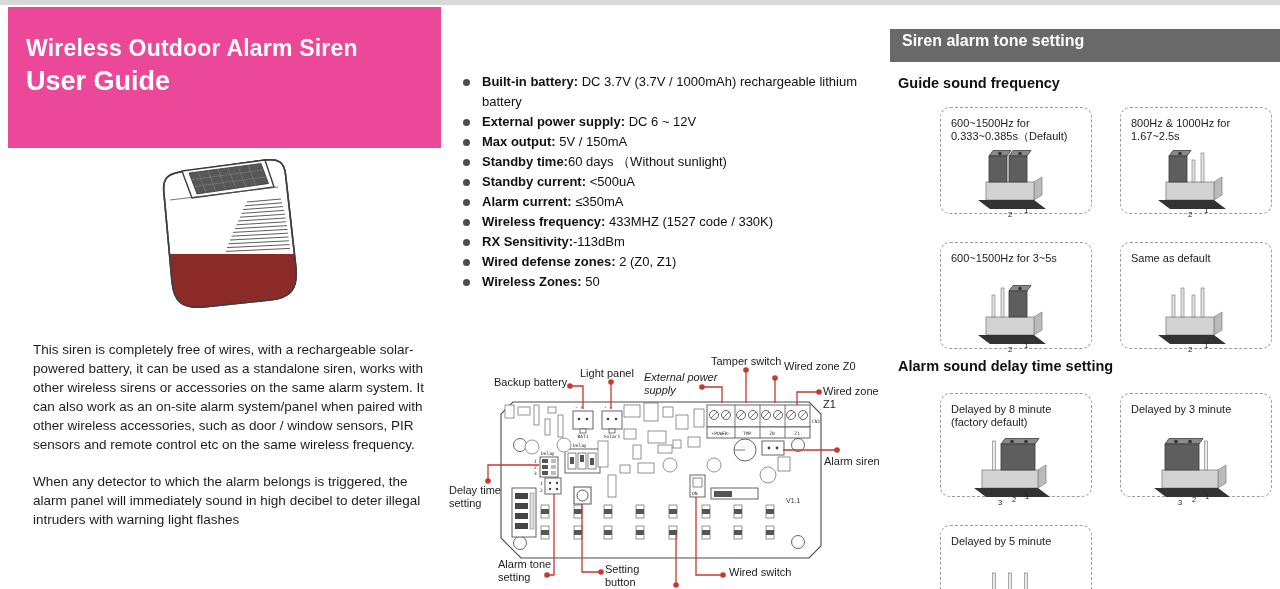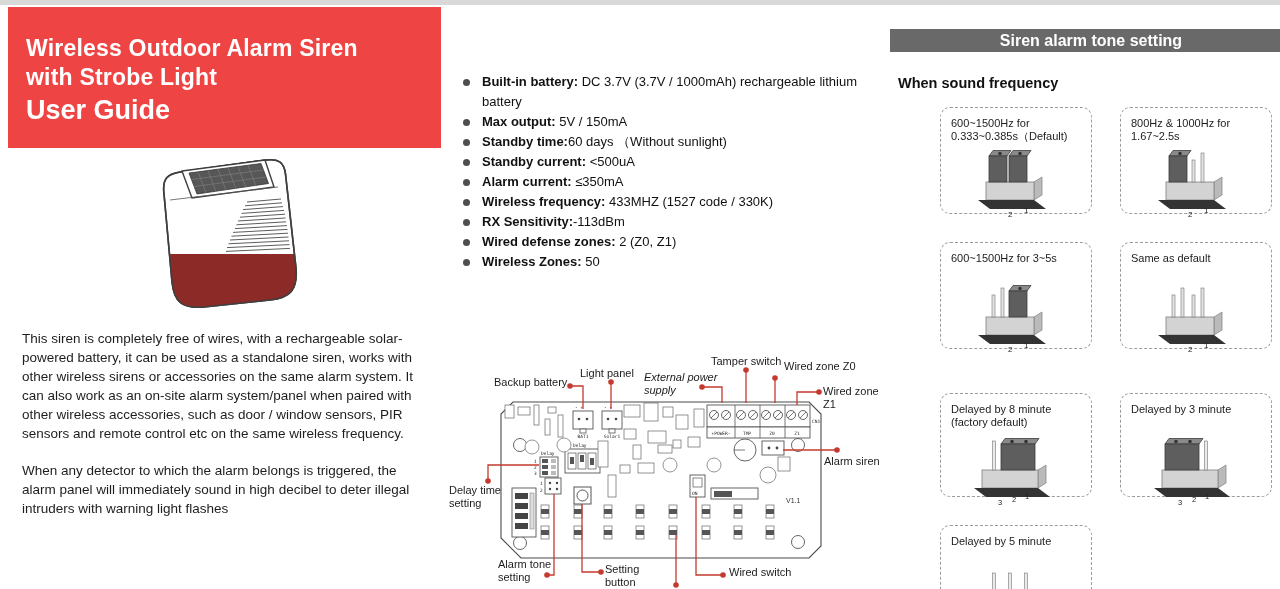--- a/index.html
+++ b/index.html
@@ -1,33 +1,33 @@
 <!DOCTYPE html>
 <html><head>
 <meta charset="utf-8">
 <style>
   html,body{margin:0;padding:0;}
   .page{position:relative;width:1280px;height:589px;overflow:hidden;background:#ffffff;
         font-family:"Liberation Sans",sans-serif;color:#1c1c1c;}
   .top-strip{position:absolute;left:0;top:0;width:1280px;height:5px;background:#d9d9d9;}
 
   
-  .title-box{position:absolute;left:8px;top:7px;width:433px;height:141px;background:#ef4444;
+  .title-box{position:absolute;left:8px;top:7px;width:433px;height:141px;background:#ec4899;
              color:#fff;box-sizing:border-box;padding:27px 10px 0 18px;}
   .title-l1{font-size:23px;font-weight:bold;line-height:29px;letter-spacing:.2px;}
   .title-l3{font-size:27px;font-weight:bold;line-height:34px;margin-top:1px;}
   .siren-wrap{position:absolute;left:118px;top:150px;width:225px;height:168px;}
-  .intro-p{position:absolute;left:22px;width:400px;margin:0;font-size:13.5px;line-height:19px;color:#1d1d1d;}
+  .intro-p{position:absolute;left:22px;width:400px;margin:11px;font-size:13.5px;line-height:19px;color:#1d1d1d;}
   #para1{top:329px;}
   #para2{top:461px;}
 
   
   .bar{position:absolute;background:#696969;color:#fff;font-weight:bold;box-sizing:border-box;}
   .bar-mid{left:0;width:436px;height:25px;font-size:17px;line-height:25px;padding-left:14px;}
-  .bar-right{left:0;width:390px;height:23px;font-size:16px;line-height:23px;padding-left:12px;text-align:center;}
+  .bar-right{left:0;width:390px;height:33px;font-size:16px;line-height:23px;padding-left:12px;}
 
   
   .col-mid{position:absolute;left:448px;top:0;width:436px;height:589px;}
   #spec-bar{top:30px;}
   #spec-list{position:absolute;left:12px;top:72px;width:400px;}
   .spec-item{position:relative;padding-left:22px;font-size:13px;line-height:20px;color:#111;}
   .spec-item::before{content:"";position:absolute;left:3px;top:7px;width:7px;height:7px;border-radius:50%;
                      background:#4d4d4d;}
   #pcb-bar{top:316px;}
   .pcb-wrap{position:absolute;left:0;top:345px;width:436px;height:244px;}
@@ -64,21 +64,20 @@
   .pcbt{font-size:4.5px;fill:#222;font-family:"DejaVu Sans Mono",monospace;}
 </style>
 </head>
 <body>
 
 <div class="page">
   <div class="top-strip"></div>
 
   <div class="title-box">
     <div class="title-l1">Wireless Outdoor Alarm Siren</div>
-    <div class="title-l1">with Strobe Light</div>
     <div class="title-l3">User Guide</div>
   </div>
 
   <div class="siren-wrap">
     <svg width="225" height="168" viewBox="0 0 225 168">
       <defs>
         <clipPath id="sirenClip">
           <path d="M62,22 L148,10 C160,8.5 166,12 167.5,24 L178,118 C180,140 172,148 152,150 L86,157 C64,159 56,152 54,132 L46,44 C44,28 50,24 62,22 Z"></path>
         </clipPath>
       </defs>
@@ -116,20 +115,21 @@
       </g>
     </svg>
   </div>
 
   <p class="intro-p" id="para1">This siren is completely free of wires, with a rechargeable solar-powered battery, it can be used as a standalone siren, works with other wireless sirens or accessories on the same alarm system. It can also work as an on-site alarm system/panel when paired with other wireless accessories, such as door / window sensors, PIR sensors and remote control etc on the same wireless frequency.</p>
   <p class="intro-p" id="para2">When any detector to which the alarm belongs is triggered, the alarm panel will immediately sound in high decibel to deter illegal intruders with warning light flashes</p>
 
   <div class="col-mid">
     <div id="spec-list">
         <div class="spec-item"><b>Built-in battery:</b> DC 3.7V (3.7V / 1000mAh) rechargeable lithium battery</div>
+        <div class="spec-item"><b>External power supply:</b> DC 6 ~ 12V</div>
         <div class="spec-item"><b>Max output:</b> 5V / 150mA</div>
         <div class="spec-item"><b>Standby time:</b>60 days （Without sunlight)</div>
         <div class="spec-item"><b>Standby current:</b> &lt;500uA</div>
         <div class="spec-item"><b>Alarm current:</b> ≤350mA</div>
         <div class="spec-item"><b>Wireless frequency:</b> 433MHZ (1527 code / 330K)</div>
         <div class="spec-item"><b>RX Sensitivity:</b>-113dBm</div>
         <div class="spec-item"><b>Wired defense zones:</b> 2 (Z0, Z1)</div>
         <div class="spec-item"><b>Wireless Zones:</b> 50</div>
       </div>
 
@@ -369,21 +369,21 @@
       <span class="co co-tone">Alarm tone
 setting</span>
       <span class="co co-setting">Setting
 button</span>
       <span class="co co-power">Wired switch</span>
     </div>
   </div>
 
   <div class="col-right">
     <div class="bar bar-right" id="tone-bar">Siren alarm tone setting</div>
-    <h3 class="sub-head" id="freq-head">When sound frequency</h3>
+    <h3 class="sub-head" id="freq-head">Guide sound frequency</h3>
     <div class="opt-grid" id="freq-grid">
         <div class="opt-box">
           <div class="opt-label">600~1500Hz for
 0.333~0.385s（Default)</div>
           <div class="jumper"><svg viewBox="0 0 112 82" width="112" height="82">
               <polygon points="74,44 82,39 82,57 74,62" fill="#b9bab9" stroke="#8a8a8a" stroke-width="0.8"></polygon>
               <rect x="26" y="44" width="48" height="18" fill="#d2d3d2" stroke="#8a8a8a" stroke-width="0.9"></rect>
               <polygon points="18,62 74,62 86,71 30,71" fill="#333333"></polygon>
               <polygon points="29,18 47,18 51,12.5 33,12.5" fill="#8a8a8a" stroke="#3c3c3c" stroke-width="0.8"></polygon>
               <rect x="29" y="18" width="18" height="26" fill="#5e5e5e" stroke="#3c3c3c" stroke-width="0.8"></rect>
@@ -434,20 +434,21 @@
               <polygon points="18,62 74,62 86,71 30,71" fill="#333333"></polygon>
               <rect x="32" y="22" width="3" height="22" fill="#e3e3e3" stroke="#777" stroke-width="0.6"></rect>
               <rect x="41" y="15" width="3" height="29" fill="#e3e3e3" stroke="#777" stroke-width="0.6"></rect>
               <rect x="52" y="22" width="3" height="22" fill="#e3e3e3" stroke="#777" stroke-width="0.6"></rect>
               <rect x="61" y="15" width="3" height="29" fill="#e3e3e3" stroke="#777" stroke-width="0.6"></rect>
               <text x="48" y="79" font-size="8" fill="#222">2</text>
               <text x="64" y="75" font-size="8" fill="#222">1</text>
             </svg></div>
         </div>
       </div>
+    <h3 class="sub-head" id="delay-head">Alarm sound delay time setting</h3>
     <div class="opt-grid" id="delay-grid">
         <div class="opt-box">
           <div class="opt-label">Delayed by 8 minute
 (factory default)</div>
           <div class="jumper"><svg viewBox="0 0 112 82" width="112" height="82">
               <polygon points="78,46 86,41 86,59 78,64" fill="#b9bab9" stroke="#8a8a8a" stroke-width="0.8"></polygon>
               <rect x="22" y="46" width="56" height="18" fill="#d2d3d2" stroke="#8a8a8a" stroke-width="0.9"></rect>
               <polygon points="14,64 78,64 90,73 26,73" fill="#333333"></polygon>
               <polygon points="41,20 75,20 79,14.5 45,14.5" fill="#8a8a8a" stroke="#3c3c3c" stroke-width="0.8"></polygon>
               <rect x="41" y="20" width="34" height="26" fill="#5e5e5e" stroke="#3c3c3c" stroke-width="0.8"></rect>

